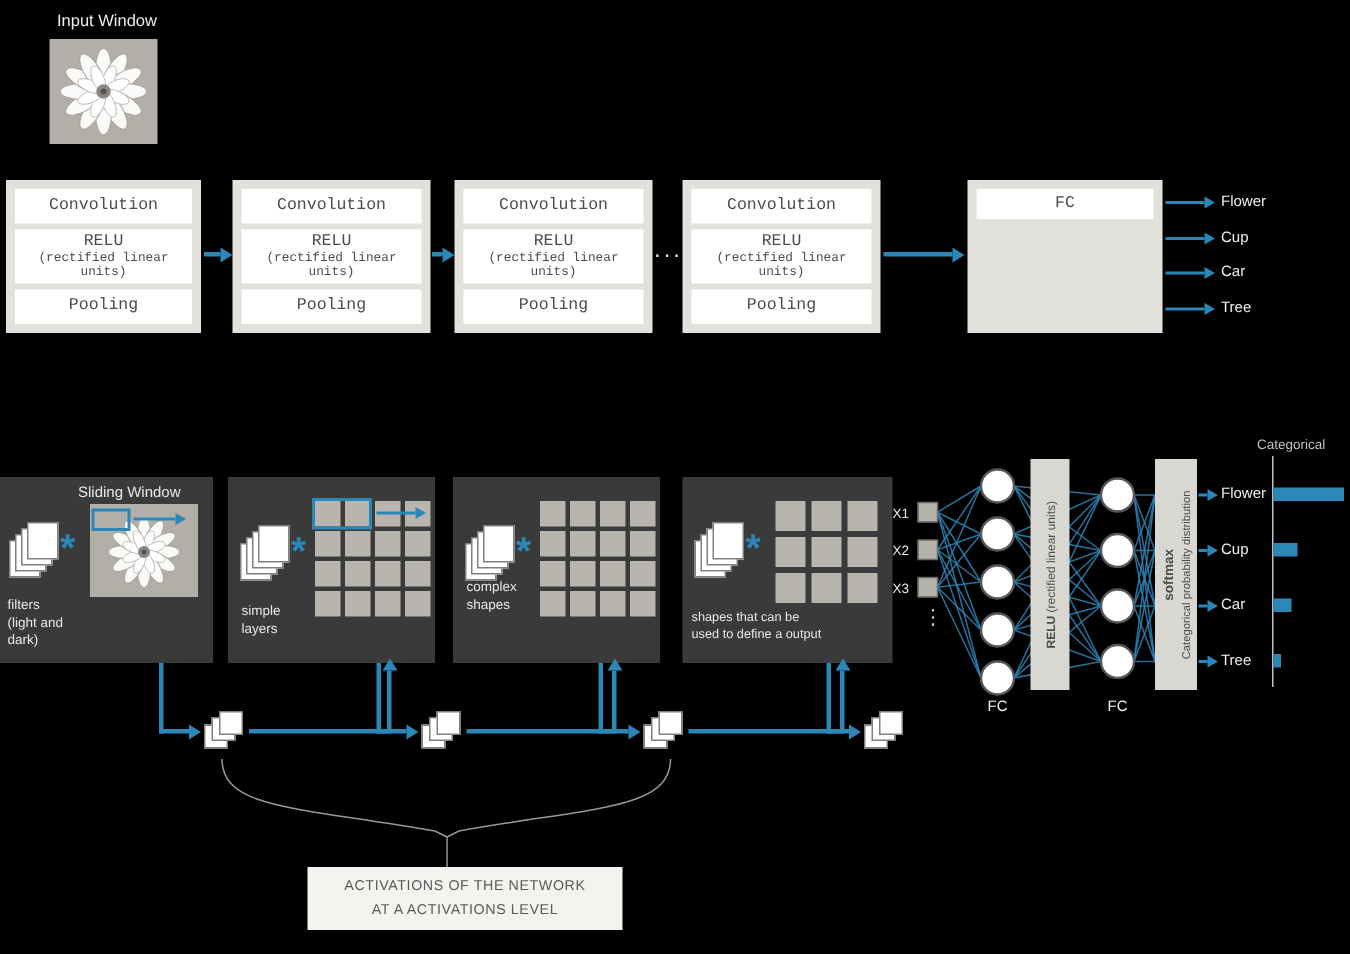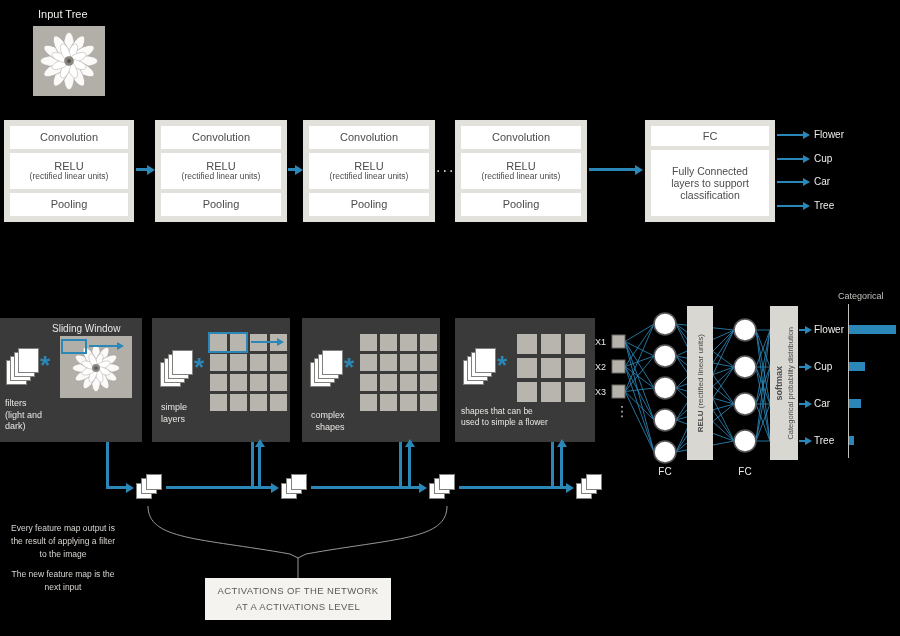--- a/index.html
+++ b/index.html
@@ -3,21 +3,21 @@
 <meta charset="utf-8">
 <style>
   html,body{margin:0;padding:0;background:#000;}
   .stage{position:relative;width:900px;height:636px;background:#000;overflow:hidden;
          font-family:"Liberation Sans",sans-serif;}
   .abs{position:absolute;}
   
   .block{position:absolute;top:120px;height:102px;width:132px;background:#e3e1dc;
          padding:6px;box-sizing:border-box;display:flex;flex-direction:column;gap:4px;}
   .brow{background:#fff;color:#4c4c4c;display:flex;flex-direction:column;justify-content:center;
-        align-items:center;text-align:center;line-height:1.15;}
+        align-items:center;text-align:center;line-height:1.15;font-family:Liberation Mono, monospace;}
   .b-sm{height:23px;font-size:11px;}
   .b-lg{flex:1;font-size:11px;}
   .sub{font-size:8.5px;}
   .fc-body{flex:1;font-size:10.5px;padding:0 8px;}
   
   .hline{position:absolute;height:3px;background:#2b87b8;}
   .vline{position:absolute;width:3px;background:#2b87b8;}
   .thin{height:2px;}
   .head-r::after{content:"";position:absolute;left:100%;top:50%;margin-top:-5px;
       border-left:8px solid #2b87b8;border-top:5px solid transparent;border-bottom:5px solid transparent;}
@@ -56,21 +56,21 @@
   .actbox{position:absolute;background:#f4f3f0;color:#5a5a5a;display:flex;flex-direction:column;
           align-items:center;justify-content:center;font-size:9.5px;letter-spacing:.4px;line-height:1.7;text-align:center;}
   .bar{position:absolute;height:9px;background:#2b87b8;}
   svg{display:block;}
 </style>
 </head>
 <body>
 
 <div class="stage">
 
-  <div class="abs out-label" style="left:38px;top:8px;font-size:11px;">Input Tree</div>
+  <div class="abs out-label" style="left:38px;top:8px;font-size:11px;">Input Window</div>
   <div class="abs pimg" style="left:33px;top:26px;width:72px;height:70px;">
     <svg id="flower-top" width="64" height="64" style="position:absolute;left:4px;top:3px;">
         <ellipse cx="32" cy="17.05" rx="5.289999999999999" ry="13.799999999999999" fill="#fbfaf8" stroke="#a39f99" stroke-width="0.6" transform="rotate(0 32 32)"></ellipse>
         <ellipse cx="32" cy="17.05" rx="5.289999999999999" ry="13.799999999999999" fill="#fbfaf8" stroke="#a39f99" stroke-width="0.6" transform="rotate(30 32 32)"></ellipse>
         <ellipse cx="32" cy="17.05" rx="5.289999999999999" ry="13.799999999999999" fill="#fbfaf8" stroke="#a39f99" stroke-width="0.6" transform="rotate(60 32 32)"></ellipse>
         <ellipse cx="32" cy="17.05" rx="5.289999999999999" ry="13.799999999999999" fill="#fbfaf8" stroke="#a39f99" stroke-width="0.6" transform="rotate(90 32 32)"></ellipse>
         <ellipse cx="32" cy="17.05" rx="5.289999999999999" ry="13.799999999999999" fill="#fbfaf8" stroke="#a39f99" stroke-width="0.6" transform="rotate(120 32 32)"></ellipse>
         <ellipse cx="32" cy="17.05" rx="5.289999999999999" ry="13.799999999999999" fill="#fbfaf8" stroke="#a39f99" stroke-width="0.6" transform="rotate(150 32 32)"></ellipse>
         <ellipse cx="32" cy="17.05" rx="5.289999999999999" ry="13.799999999999999" fill="#fbfaf8" stroke="#a39f99" stroke-width="0.6" transform="rotate(180 32 32)"></ellipse>
         <ellipse cx="32" cy="17.05" rx="5.289999999999999" ry="13.799999999999999" fill="#fbfaf8" stroke="#a39f99" stroke-width="0.6" transform="rotate(210 32 32)"></ellipse>
@@ -124,21 +124,20 @@
     <div class="brow b-sm">Pooling</div>
   </div>
 
   <div class="hline head-r" style="left:136px;top:168px;width:11px;"></div>
   <div class="hline head-r" style="left:288px;top:168px;width:7px;"></div>
   <div class="dots" style="left:436px;top:158px;width:18px;">...</div>
   <div class="hline head-r" style="left:589px;top:168px;width:46px;"></div>
 
   <div class="block" style="left:645px;width:130px;">
     <div class="brow" style="height:20px;font-size:11px;">FC</div>
-    <div class="brow fc-body">Fully Connected layers to support classification</div>
   </div>
 
   <div class="hline thin head-r" style="left:777px;top:134px;width:26px;"></div>
   <div class="hline thin head-r" style="left:777px;top:158px;width:26px;"></div>
   <div class="hline thin head-r" style="left:777px;top:181px;width:26px;"></div>
   <div class="hline thin head-r" style="left:777px;top:205px;width:26px;"></div>
   <div class="out-label" style="left:814px;top:129px;">Flower</div>
   <div class="out-label" style="left:814px;top:153px;">Cup</div>
   <div class="out-label" style="left:814px;top:176px;">Car</div>
   <div class="out-label" style="left:814px;top:200px;">Tree</div>
@@ -236,21 +235,21 @@
         <i class="cell"></i>
         <i class="cell"></i>
         <i class="cell"></i>
         <i class="cell"></i>
         <i class="cell"></i>
         <i class="cell"></i>
         <i class="cell"></i>
         <i class="cell"></i>
         <i class="cell"></i>
       </div>
-    <div class="pcap" style="left:9px;top:92px;text-align:right;">complex
+    <div class="pcap" style="left:9px;top:68px;">complex
 shapes</div>
   </div>
 
   <div class="panel" style="left:455px;width:140px;">
     <div class="fstack" style="left:8px;top:30px;">
         <i></i>
         <i></i>
         <i></i>
         <i></i>
       </div>
@@ -260,21 +259,21 @@
         <i class="cell"></i>
         <i class="cell"></i>
         <i class="cell"></i>
         <i class="cell"></i>
         <i class="cell"></i>
         <i class="cell"></i>
         <i class="cell"></i>
         <i class="cell"></i>
       </div>
     <div class="pcap" style="left:6px;top:88px;font-size:8.5px;">shapes that can be
-used to simple a flower</div>
+used to define a output</div>
   </div>
 
   <div class="vline" style="left:106px;top:442px;height:47px;"></div>
   <div class="hline head-r" style="left:106px;top:486px;width:20px;"></div>
   <div class="mstack" style="left:136px;top:474px;">
       <i></i>
       <i></i>
       <i></i>
     </div>
   <div class="hline" style="left:166px;top:486px;width:92px;"></div>
@@ -304,30 +303,25 @@
   <div class="hline head-r" style="left:551px;top:486px;width:15px;"></div>
   <div class="mstack" style="left:576px;top:474px;">
       <i></i>
       <i></i>
       <i></i>
     </div>
 
   <svg class="abs" style="left:140px;top:498px;" width="320" height="90">
     <path d="M8,8 C8,42 60,40 150,56 L158,60 M307,8 C307,42 255,40 166,56 L158,60 M158,60 L158,80" fill="none" stroke="#9b9894" stroke-width="1"></path>
   </svg>
-  <div class="actbox" style="left:205px;top:578px;width:186px;height:42px;text-align:right;">
+  <div class="actbox" style="left:205px;top:578px;width:210px;height:42px;text-align:right;">
     <div>ACTIVATIONS OF THE NETWORK</div>
     <div>AT A ACTIVATIONS LEVEL</div>
   </div>
 
-  <div class="note" style="left:2px;top:522px;width:122px;">Every feature map output is
-the result of applying a filter
-to the image</div>
-  <div class="note" style="left:2px;top:568px;width:122px;">The new feature map is the
-next input</div>
 
   <svg id="nn" class="abs" style="left:590px;top:288px;z-index:1;" width="310" height="200">
       <line x1="35" y1="53.5" x2="64" y2="36" stroke="#2b87b8" stroke-width="1" opacity="0.85"></line>
       <line x1="35" y1="53.5" x2="64" y2="68" stroke="#2b87b8" stroke-width="1" opacity="0.85"></line>
       <line x1="35" y1="53.5" x2="64" y2="100" stroke="#2b87b8" stroke-width="1" opacity="0.85"></line>
       <line x1="35" y1="53.5" x2="64" y2="132" stroke="#2b87b8" stroke-width="1" opacity="0.85"></line>
       <line x1="35" y1="53.5" x2="64" y2="164" stroke="#2b87b8" stroke-width="1" opacity="0.85"></line>
       <line x1="35" y1="78.5" x2="64" y2="36" stroke="#2b87b8" stroke-width="1" opacity="0.85"></line>
       <line x1="35" y1="78.5" x2="64" y2="68" stroke="#2b87b8" stroke-width="1" opacity="0.85"></line>
       <line x1="35" y1="78.5" x2="64" y2="100" stroke="#2b87b8" stroke-width="1" opacity="0.85"></line>

